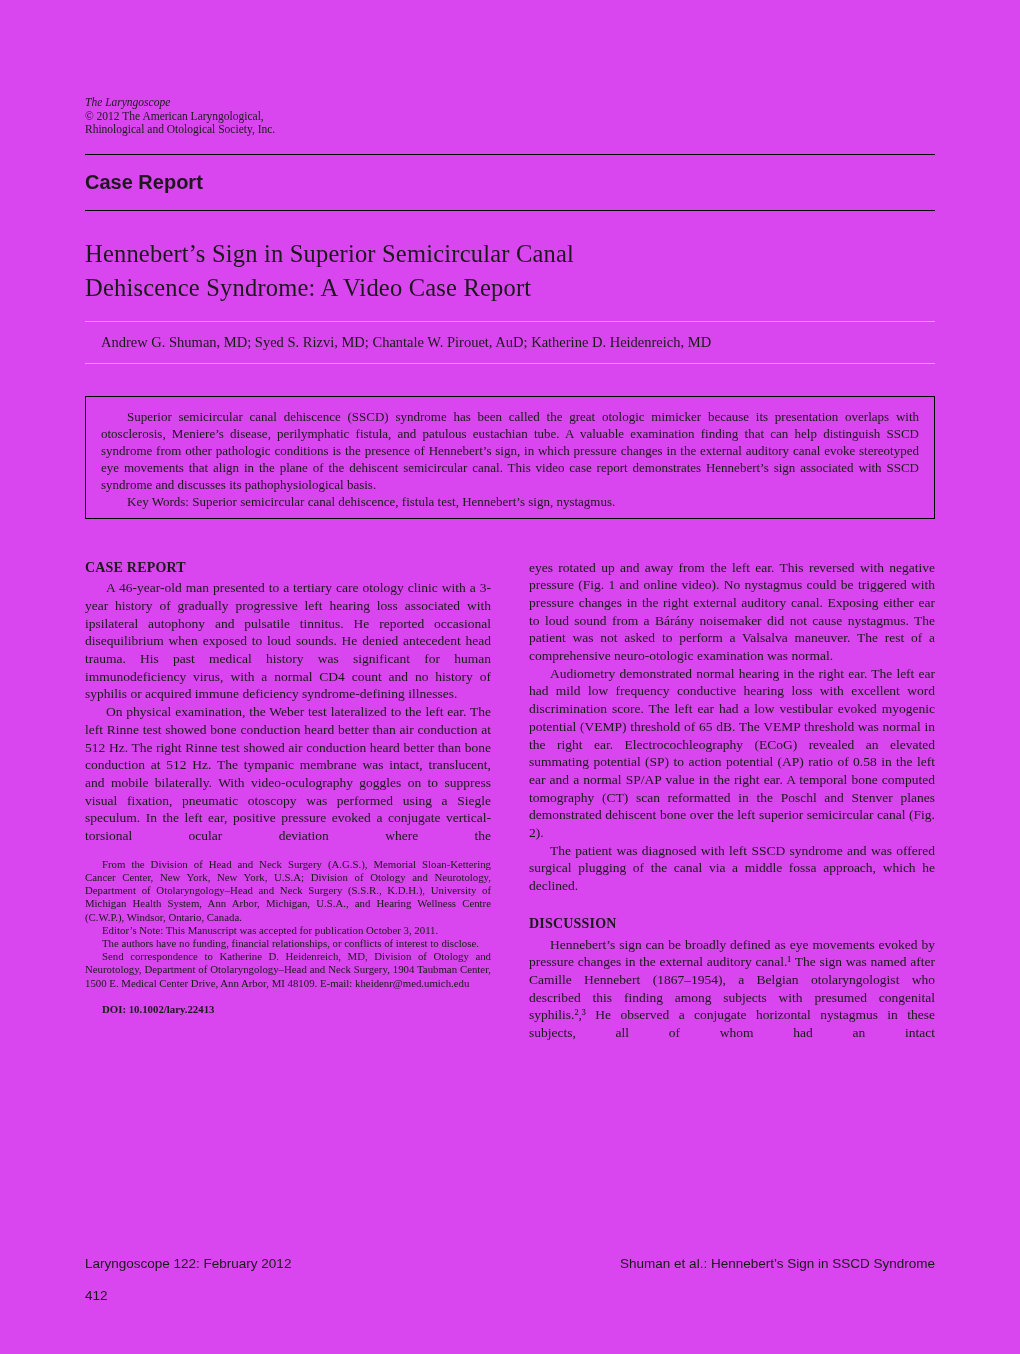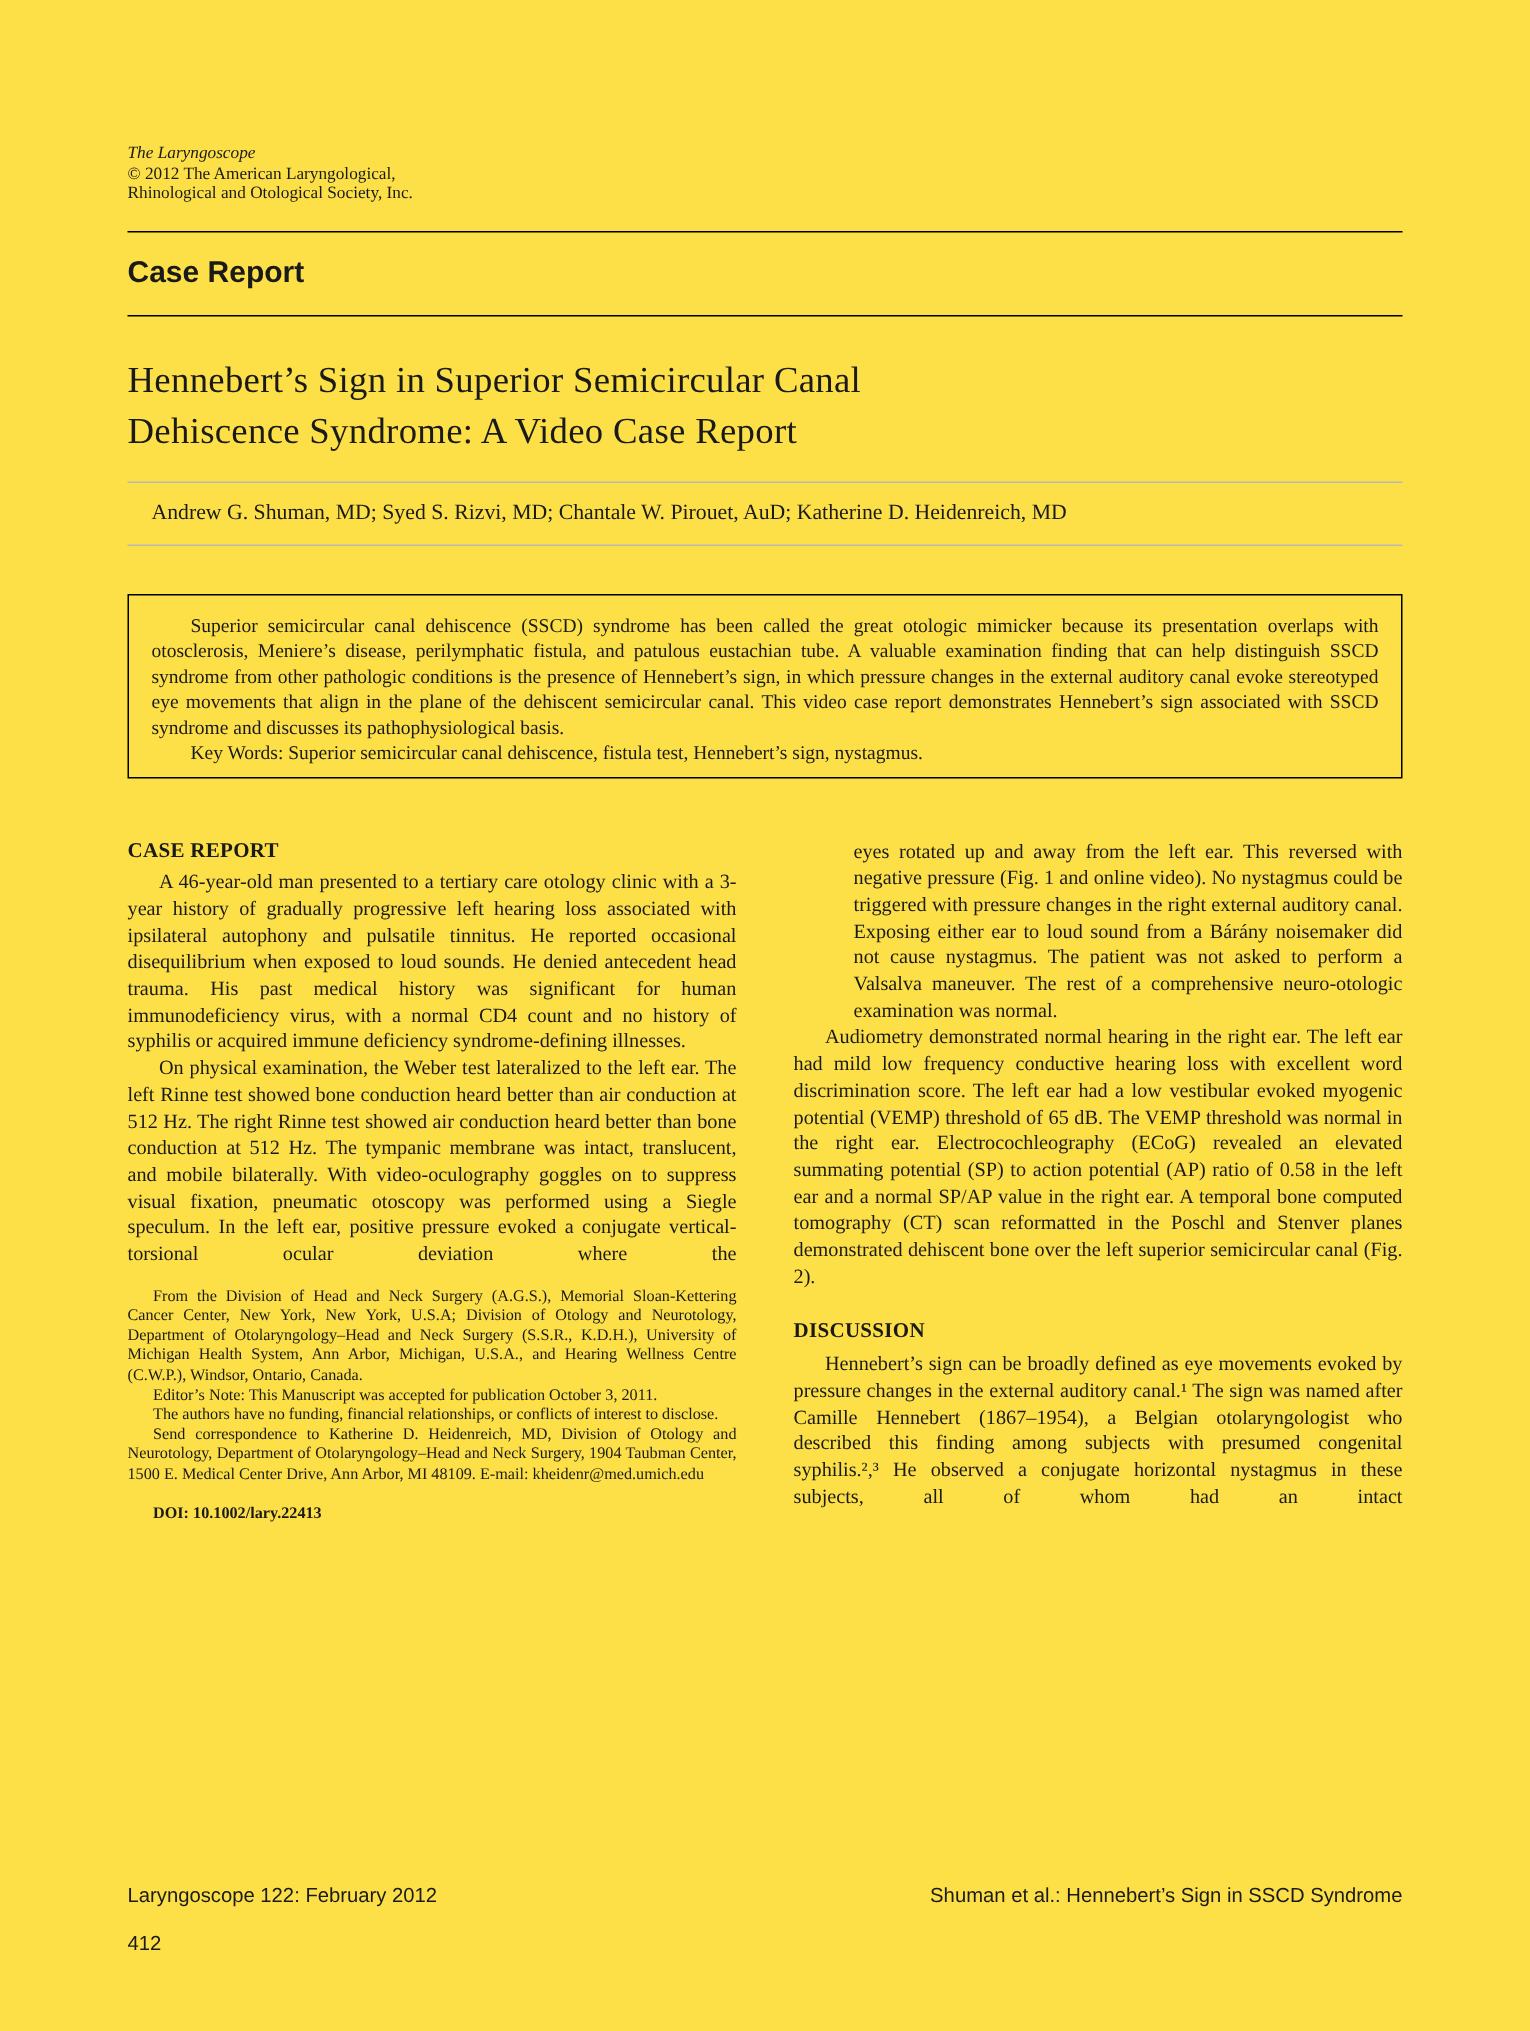--- a/index.html
+++ b/index.html
@@ -1,21 +1,21 @@
 <!DOCTYPE html>
 <html><head>
 <meta charset="utf-8">
 <style>
   html, body { margin:0; padding:0; background:#e8e8e8; }
   .page {
     position: relative;
     width: 1020px;
     height: 1354px;
     margin: 0 auto;
-    background: #fde047;
+    background: #d946ef;
     color: #1a1a1a;
     font-family: "Liberation Serif", serif;
     box-sizing: border-box;
     padding: 96px 85px 0 85px;
     overflow: hidden;
   }
   
   .journal-block { font-size: 11.5px; line-height: 13.5px; }
   .journal-name { font-style: italic; }
   
@@ -62,21 +62,21 @@
   }
   .col { flex: 1 1 0; font-size: 13.5px; line-height: 17.7px; text-align: justify; }
   .col h2 {
     font-size: 14px;
     font-weight: bold;
     margin: 0 0 3px 0;
     text-align: left;
     letter-spacing: 0.2px;
   }
   .col p { margin: 0; text-indent: 21px; }
-  .col p.noindent { text-indent: 0; margin-left: 40px; }
+  .col p.noindent { text-indent: 0; }
   .col p.runon { text-align-last: justify; }
   .discussion-heading { margin-top: 20px !important; }
   
   .footnotes {
     margin-top: 13px;
     font-size: 10.8px;
     line-height: 13.2px;
     text-align: justify;
   }
   .footnotes p { margin: 0; text-indent: 17px; }
@@ -142,20 +142,21 @@
         <p>Editor’s Note: This Manuscript was accepted for publication October 3, 2011.</p>
         <p>The authors have no funding, financial relationships, or conflicts of interest to disclose.</p>
         <p>Send correspondence to Katherine D. Heidenreich, MD, Division of Otology and Neurotology, Department of Otolaryngology–Head and Neck Surgery, 1904 Taubman Center, 1500 E. Medical Center Drive, Ann Arbor, MI 48109. E-mail: kheidenr@med.umich.edu</p>
         <p class="doi-line">DOI: 10.1002/lary.22413</p>
       </div>
     </div>
 
     <div class="col">
       <p class="noindent">eyes rotated up and away from the left ear. This reversed with negative pressure (Fig. 1 and online video). No nystagmus could be triggered with pressure changes in the right external auditory canal. Exposing either ear to loud sound from a Bárány noisemaker did not cause nystagmus. The patient was not asked to perform a Valsalva maneuver. The rest of a comprehensive neuro-otologic examination was normal.</p>
       <p>Audiometry demonstrated normal hearing in the right ear. The left ear had mild low frequency conductive hearing loss with excellent word discrimination score. The left ear had a low vestibular evoked myogenic potential (VEMP) threshold of 65 dB. The VEMP threshold was normal in the right ear. Electrocochleography (ECoG) revealed an elevated summating potential (SP) to action potential (AP) ratio of 0.58 in the left ear and a normal SP/AP value in the right ear. A temporal bone computed tomography (CT) scan reformatted in the Poschl and Stenver planes demonstrated dehiscent bone over the left superior semicircular canal (Fig. 2).</p>
+      <p>The patient was diagnosed with left SSCD syndrome and was offered surgical plugging of the canal via a middle fossa approach, which he declined.</p>
       <h2 class="discussion-heading">DISCUSSION</h2>
       <p class="runon">Hennebert’s sign can be broadly defined as eye movements evoked by pressure changes in the external auditory canal.¹ The sign was named after Camille Hennebert (1867–1954), a Belgian otolaryngologist who described this finding among subjects with presumed congenital syphilis.²,³ He observed a conjugate horizontal nystagmus in these subjects, all of whom had an intact</p>
     </div>
 
   </div>
 
   <div class="footer">
     <span>Laryngoscope 122: February 2012</span>
     <span>Shuman et al.: Hennebert’s Sign in SSCD Syndrome</span>
   </div>

